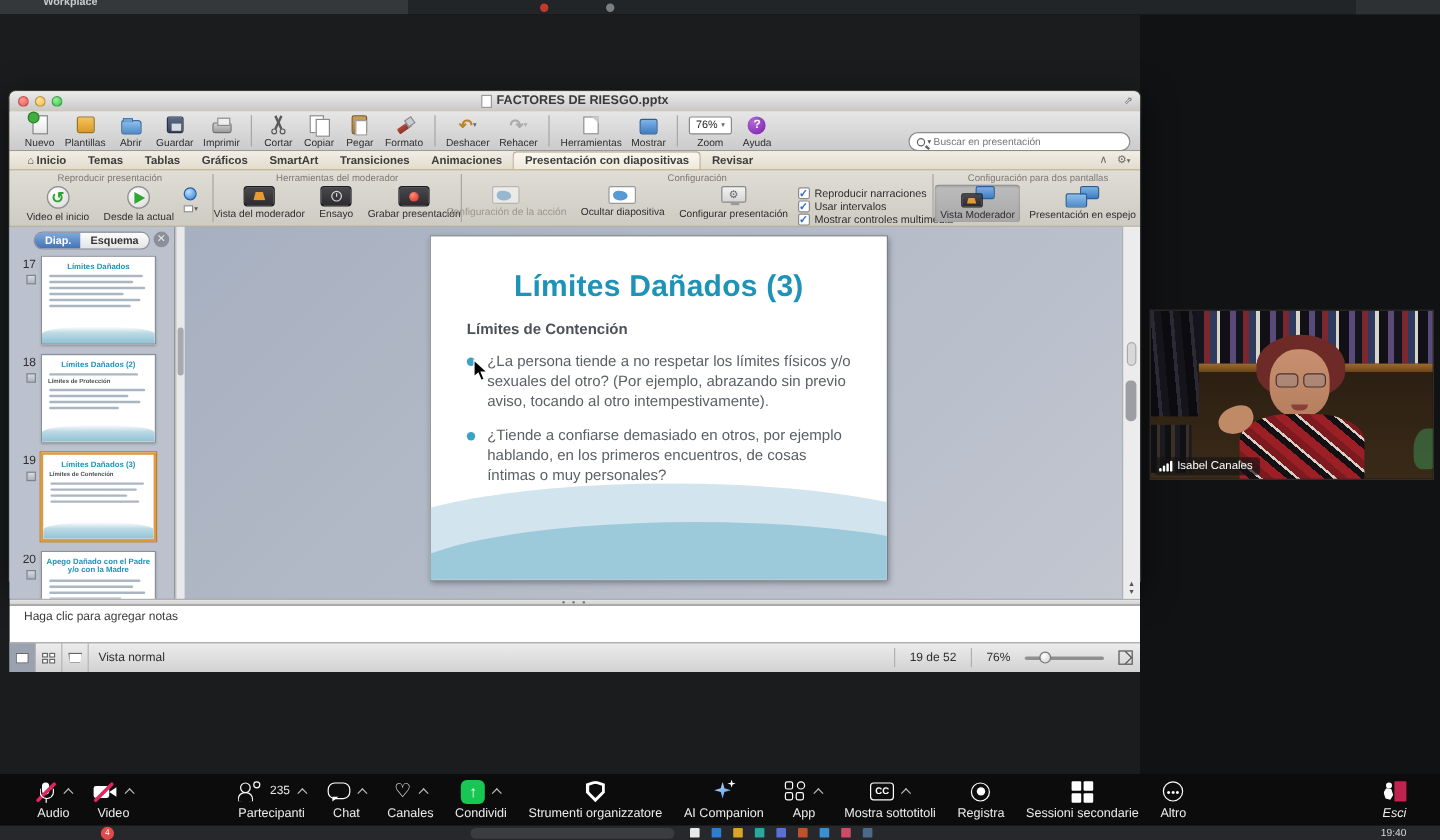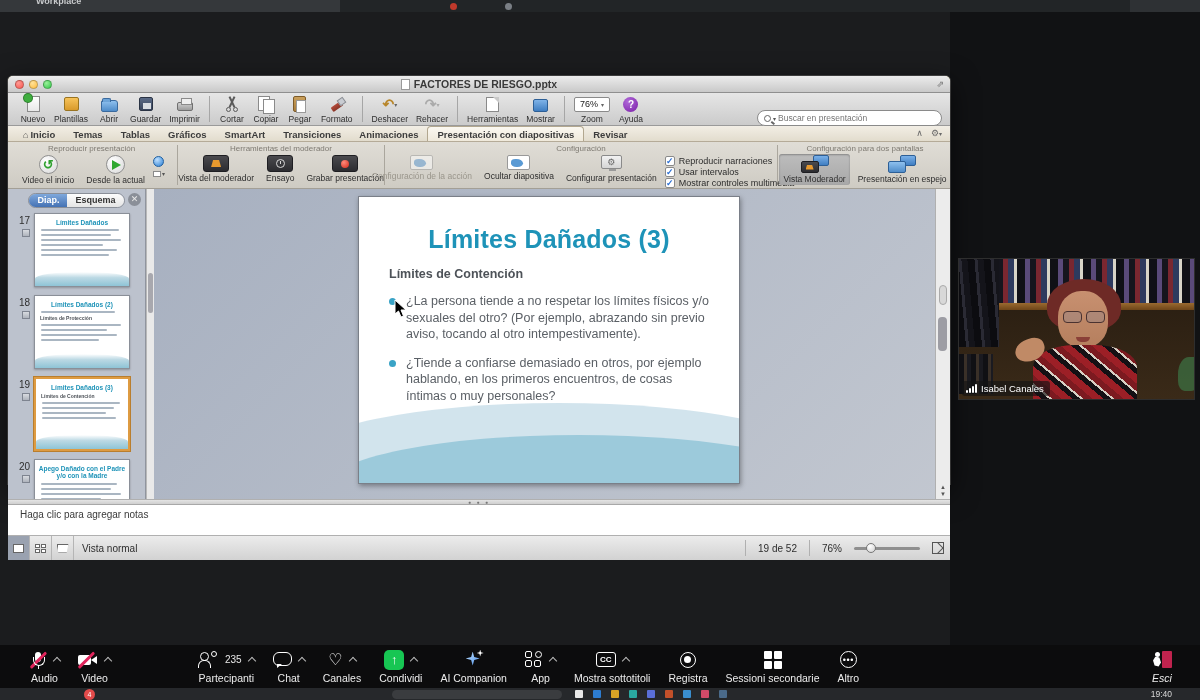--- a/index.html
+++ b/index.html
@@ -744,20 +744,26 @@
     </div>
     <div class="zi">
       <div class="top">
           <div class="share">↑</div>
           <span class="zchev"></span>
         </div>
       <span class="zlab">Condividi</span>
     </div>
     <div class="zi">
       <div class="top">
+          <div class="shield"></div>
+        </div>
+      <span class="zlab">Strumenti organizzatore</span>
+    </div>
+    <div class="zi">
+      <div class="top">
           <div class="sparkle"></div>
         </div>
       <span class="zlab">AI Companion</span>
     </div>
     <div class="zi">
       <div class="top">
           <div class="appsic">
             <i></i>
             <i></i>
             <i></i>

